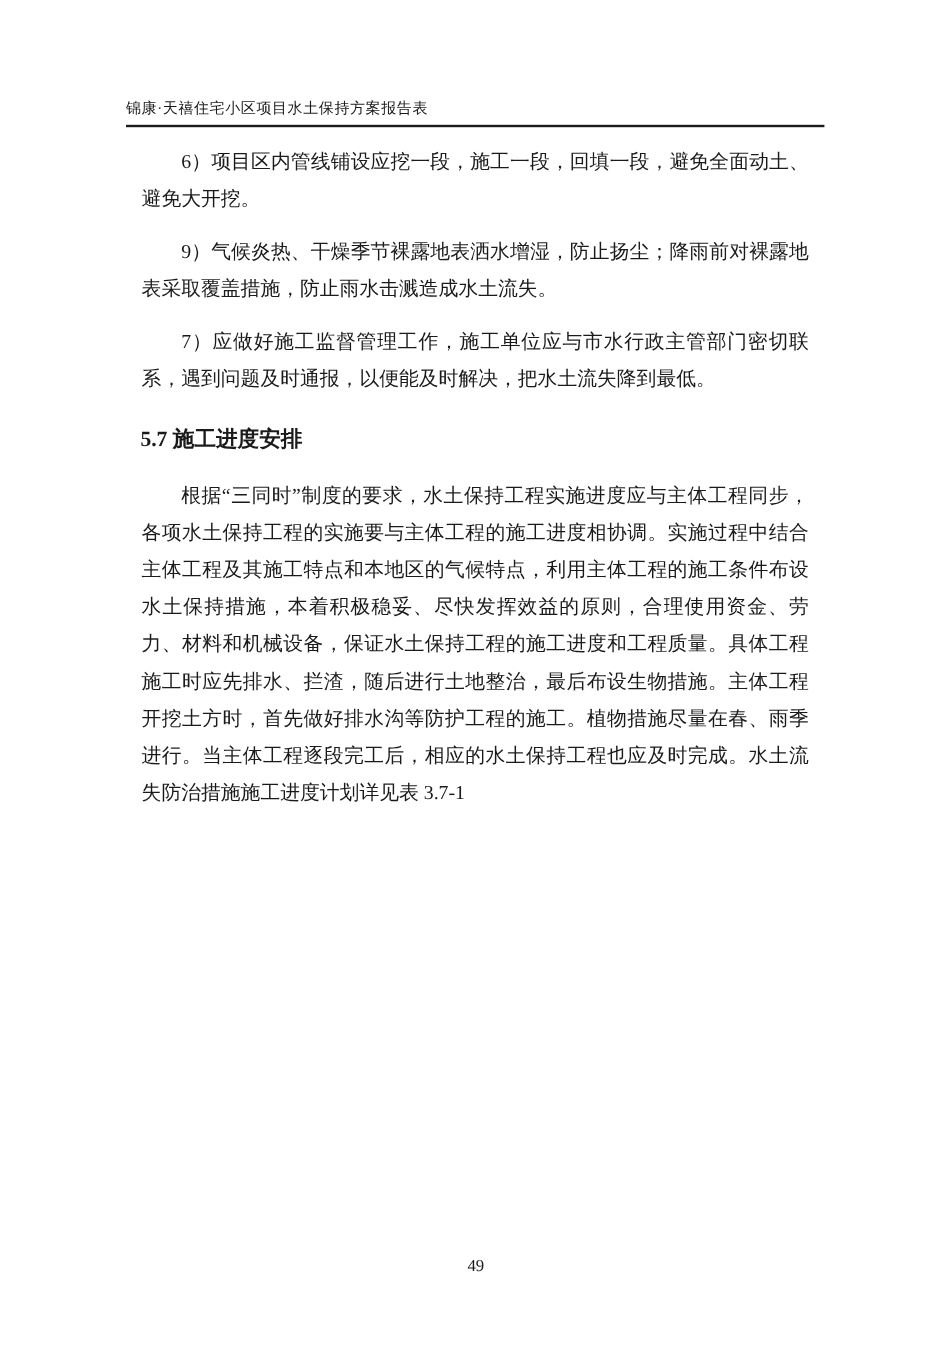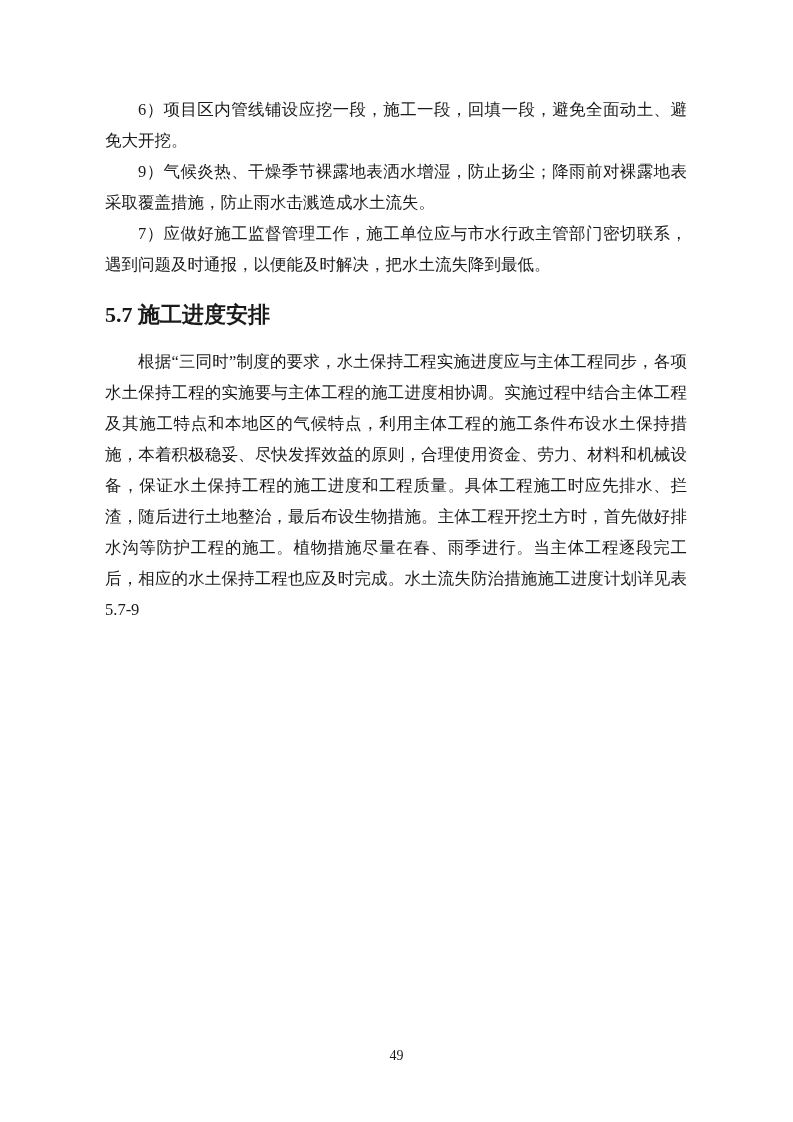--- a/index.html
+++ b/index.html
@@ -34,30 +34,30 @@
     font-size: 12.5px;
     letter-spacing: 0.5px;
     padding-bottom: 5px;
     border-bottom: 2px solid var(--rule);
     color: var(--text);
   }
   .doc-body {
     margin-top: 12px;
   }
   .body-par {
-    margin: 0;
+    margin: 13px;
     font-size: 16.5px;
     line-height: 31px;
     text-align: justify;
     text-indent: 2em;
     color: var(--text);
   }
   .section-heading {
-    margin: 21px 0 17px 0;
-    font-size: 22px;
+    margin: 21px 0 17px 12px;
+    font-size: 18px;
     line-height: 28px;
     font-weight: bold;
     text-indent: 0;
     color: var(--text);
     font-family: "Liberation Serif", "DejaVu Serif", serif;
   }
   .page-footer {
     position: absolute;
     left: 0;
     right: 0;
@@ -69,32 +69,35 @@
     color: var(--text);
   }
 </style>
 </head>
 <body>
 
 <div class="page">
 
   <div class="margin-box">
 
+    <div class="running-header">
+      <span>锦康·天禧住宅小区项目水土保持方案报告表</span>
+    </div>
 
     <div class="doc-body">
 
       <p class="body-par">6）项目区内管线铺设应挖一段，施工一段，回填一段，避免全面动土、避免大开挖。</p>
 
       <p class="body-par">9）气候炎热、干燥季节裸露地表洒水增湿，防止扬尘；降雨前对裸露地表采取覆盖措施，防止雨水击溅造成水土流失。</p>
 
       <p class="body-par">7）应做好施工监督管理工作，施工单位应与市水行政主管部门密切联系，遇到问题及时通报，以便能及时解决，把水土流失降到最低。</p>
 
       <h2 class="section-heading">5.7 施工进度安排</h2>
 
-      <p class="body-par">根据“三同时”制度的要求，水土保持工程实施进度应与主体工程同步，各项水土保持工程的实施要与主体工程的施工进度相协调。实施过程中结合主体工程及其施工特点和本地区的气候特点，利用主体工程的施工条件布设水土保持措施，本着积极稳妥、尽快发挥效益的原则，合理使用资金、劳力、材料和机械设备，保证水土保持工程的施工进度和工程质量。具体工程施工时应先排水、拦渣，随后进行土地整治，最后布设生物措施。主体工程开挖土方时，首先做好排水沟等防护工程的施工。植物措施尽量在春、雨季进行。当主体工程逐段完工后，相应的水土保持工程也应及时完成。水土流失防治措施施工进度计划详见表 5.7-9</p>
+      <p class="body-par">根据“三同时”制度的要求，水土保持工程实施进度应与主体工程同步，各项水土保持工程的实施要与主体工程的施工进度相协调。实施过程中结合主体工程及其施工特点和本地区的气候特点，利用主体工程的施工条件布设水土保持措施，本着积极稳妥、尽快发挥效益的原则，合理使用资金、劳力、材料和机械设备，保证水土保持工程的施工进度和工程质量。具体工程施工时应先排水、拦渣，随后进行土地整治，最后布设生物措施。主体工程开挖土方时，首先做好排水沟等防护工程的施工。植物措施尽量在春、雨季进行。当主体工程逐段完工后，相应的水土保持工程也应及时完成。水土流失防治措施施工进度计划详见表 3.7-1</p>
 
     </div>
 
   </div>
 
   <div class="page-footer">
     <span class="page-number">49</span>
   </div>
 
 </div>

